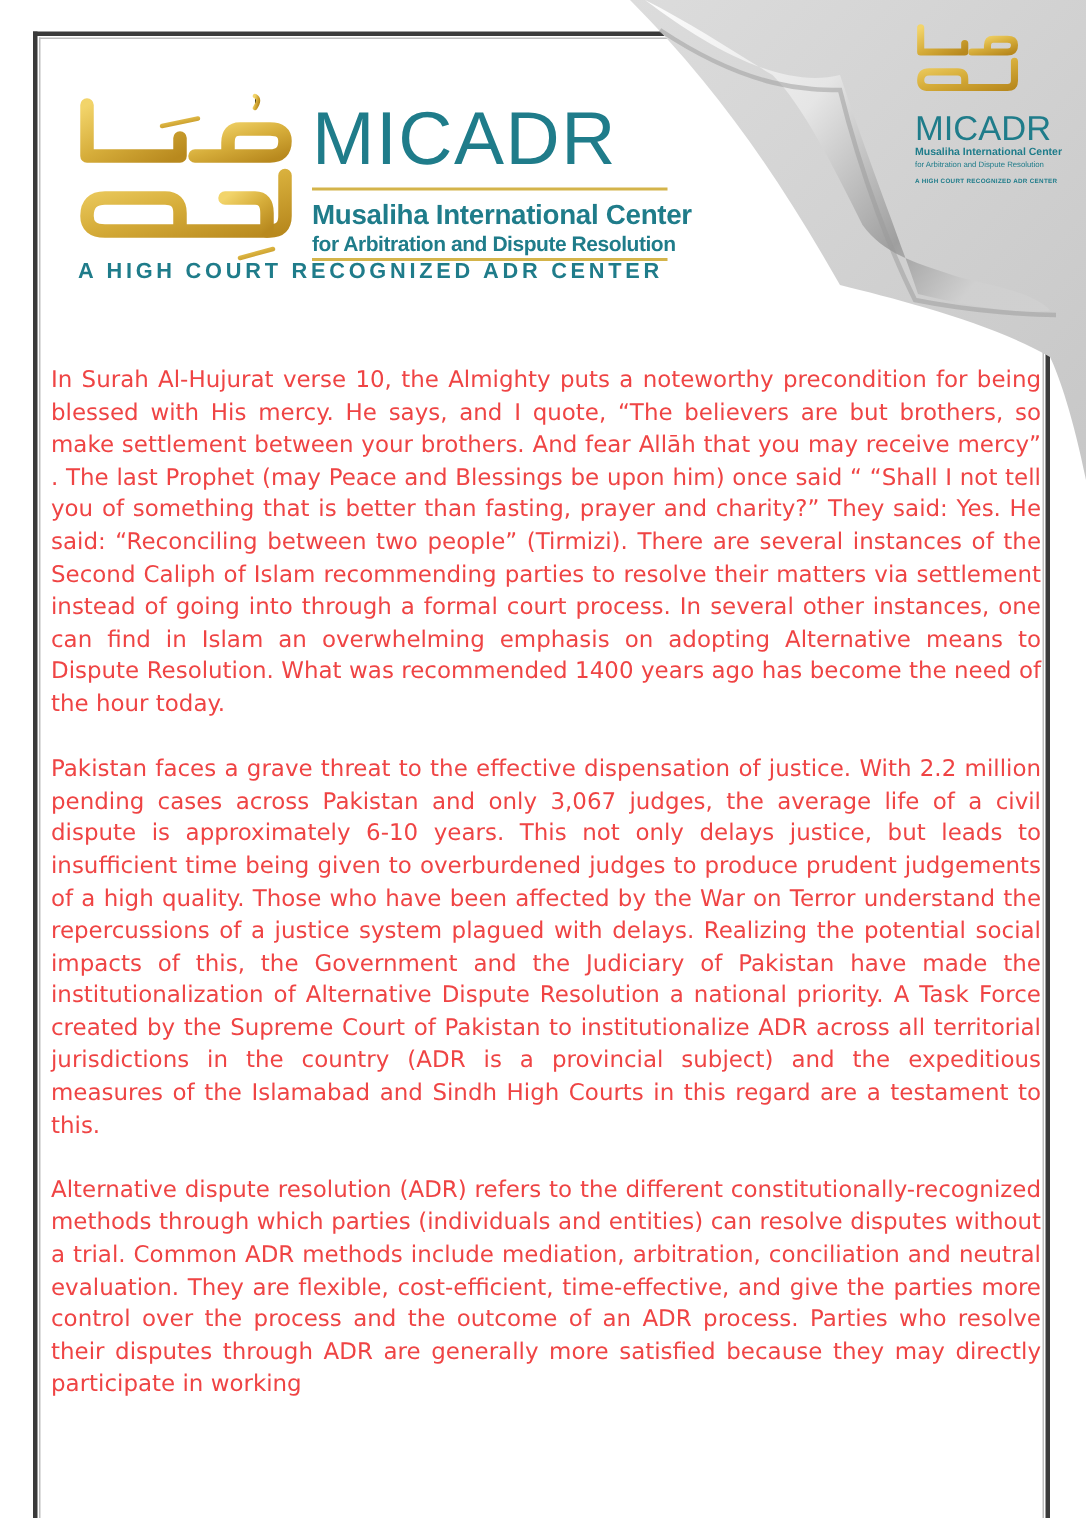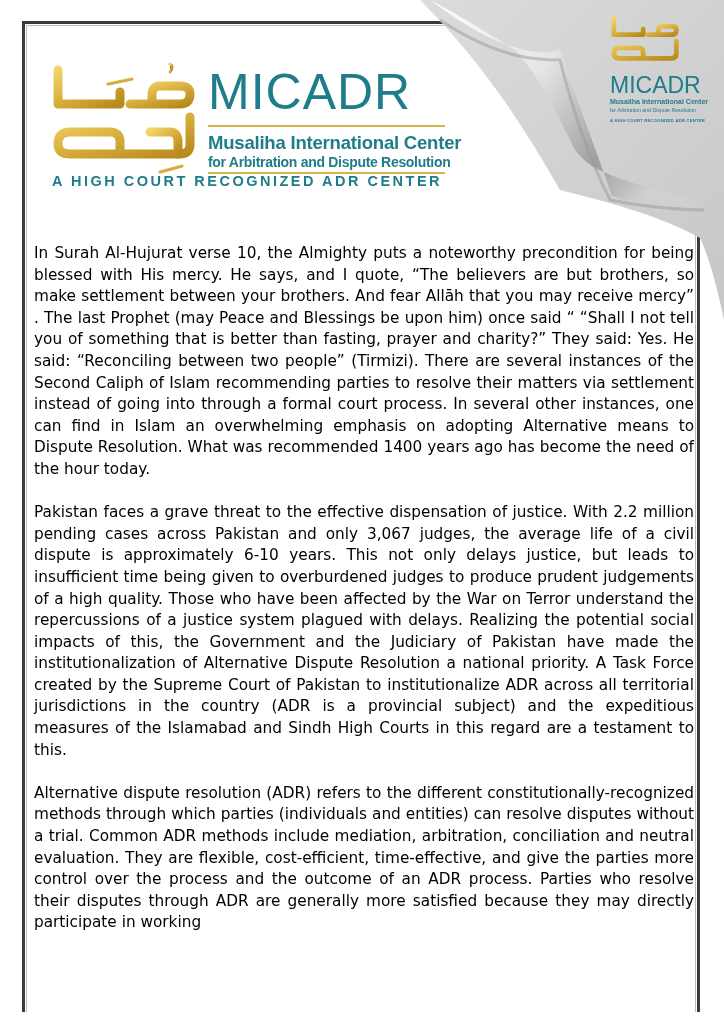--- a/index.html
+++ b/index.html
@@ -44,21 +44,21 @@
   .corner-arabic { position:absolute; left:6px; top:0; width:72px; height:64px; }
   .corner-name {
     position:absolute; left:6px; top:64px; font-family:"Liberation Sans", sans-serif;
     font-size:23px; line-height:23px; color:#1f7c8a;
   }
   .corner-sub1 { position:absolute; left:6px; top:88px; font-family:"Liberation Sans", sans-serif; font-size:7px; font-weight:bold; color:#1f7c8a; white-space:nowrap; }
   .corner-sub2 { position:absolute; left:6px; top:97px; font-family:"Liberation Sans", sans-serif; font-size:5.2px; color:#1f7c8a; white-space:nowrap; }
   .corner-tag { position:absolute; left:6px; top:108px; font-family:"Liberation Sans", sans-serif; font-size:4.2px; font-weight:bold; color:#1f7c8a; white-space:nowrap; letter-spacing:0.2px; }
   .body-text {
     position:absolute; left:34px; top:243px; width:660px;
-    font-size:15.3px; line-height:21.6px; color:#000000;
+    font-size:15.3px; line-height:21.6px; color:#ef4444;
     text-align:justify;
   }
   .body-text p { margin:0 0 21.6px 0; }
 </style>
 </head>
 <body>
 
 <div class="page-frame"></div>
 
 <svg class="curl" viewBox="0 0 724 320">

